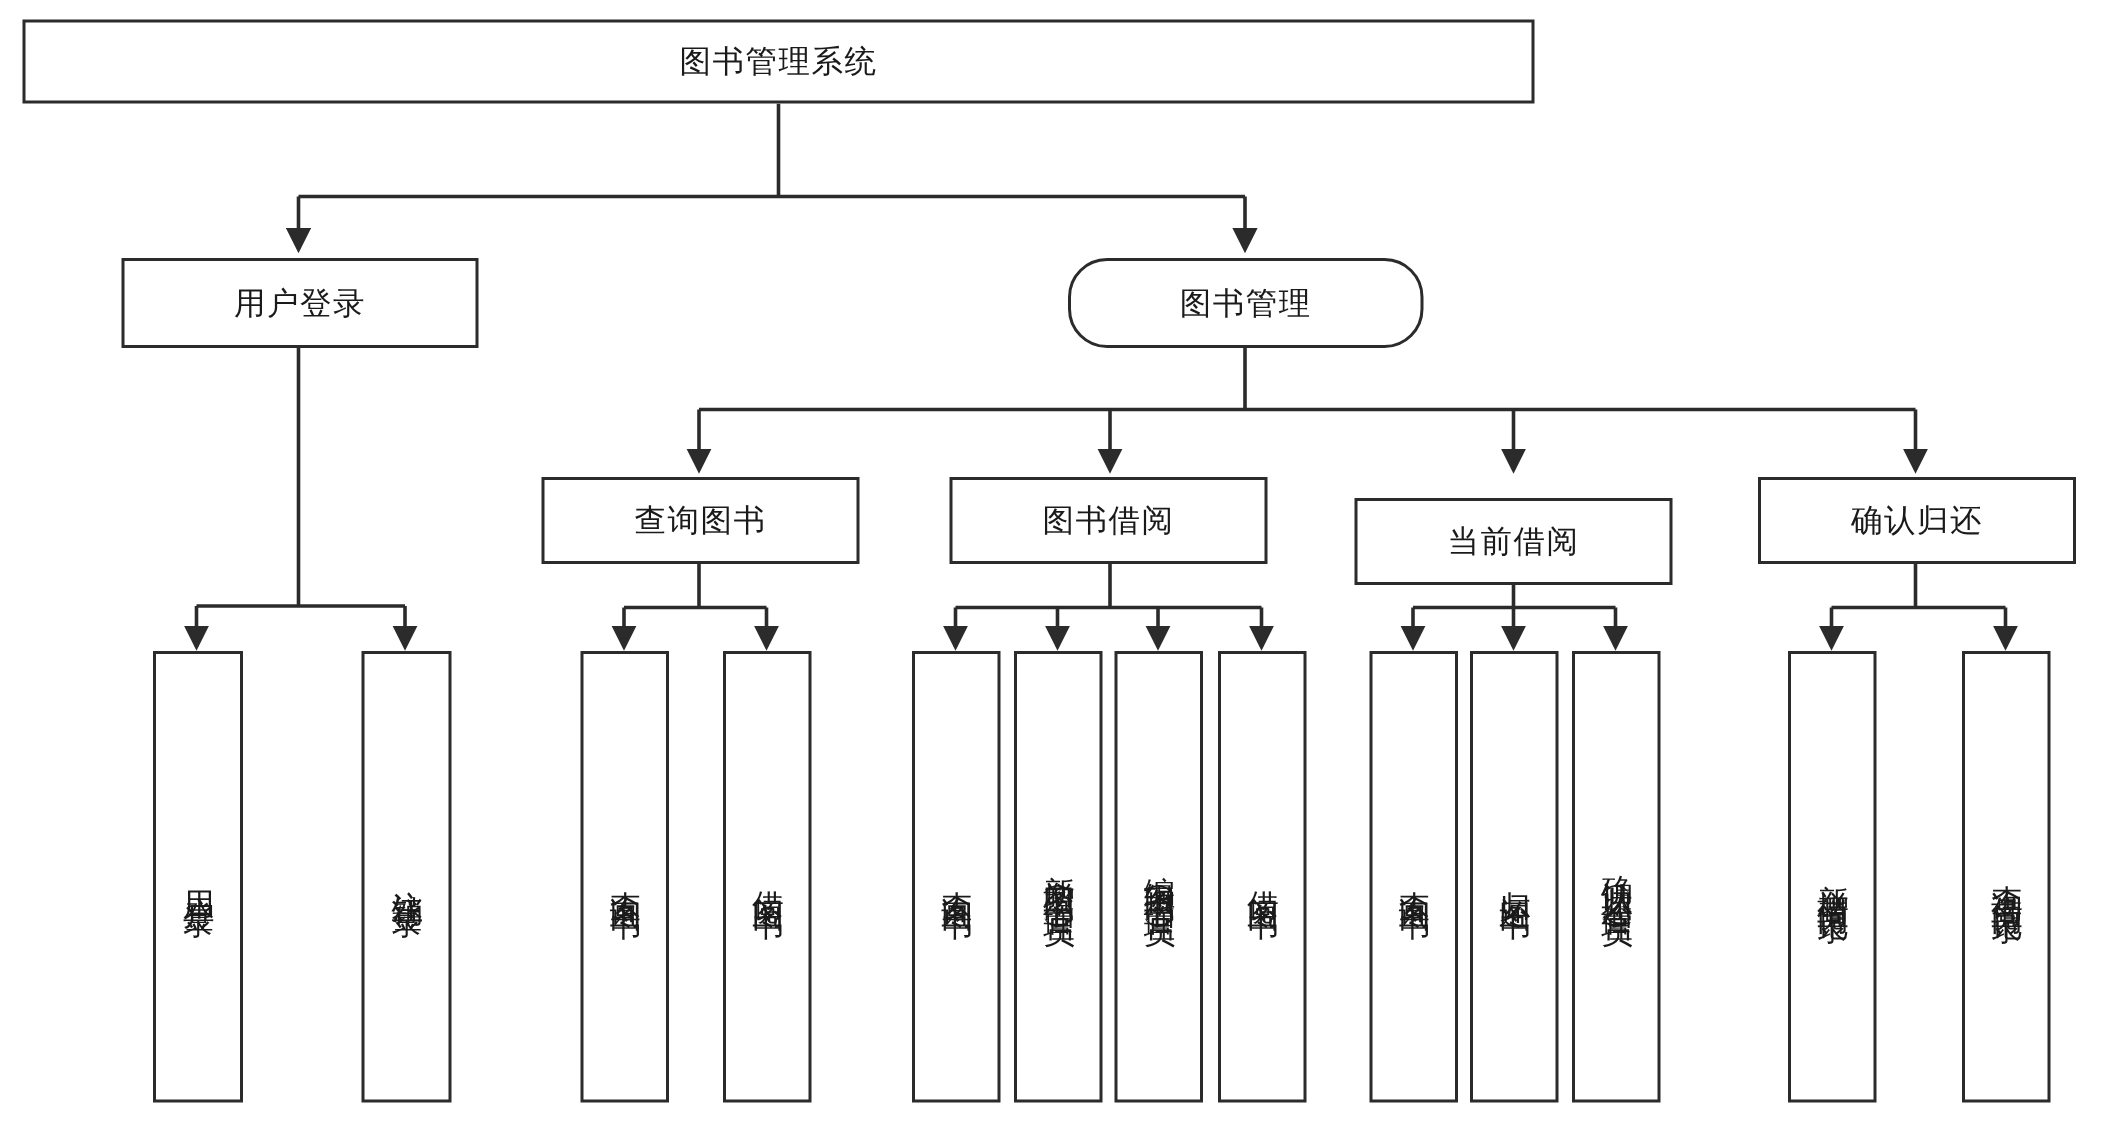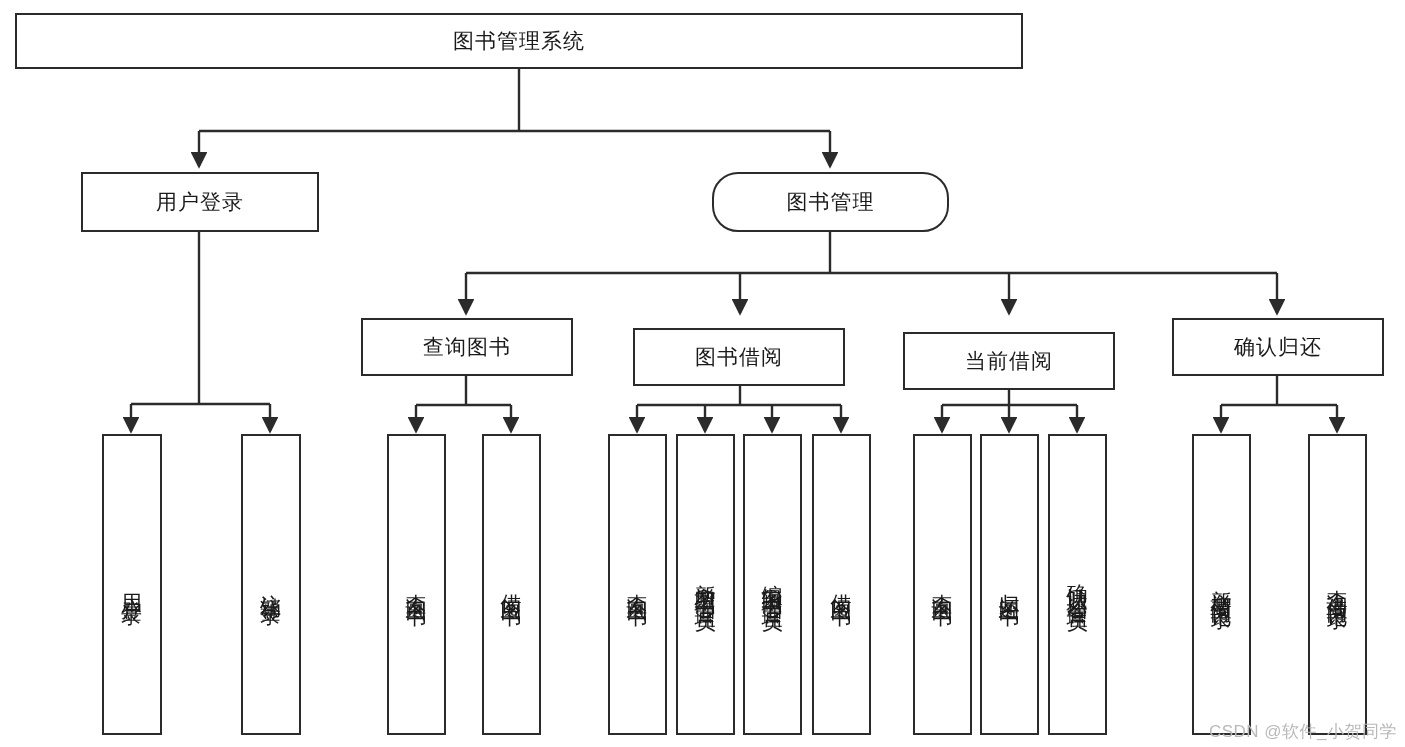--- a/index.html
+++ b/index.html
@@ -121,21 +121,21 @@
       <path d="M 1337 405 L 1337 431" marker-end="url(#arrow)"></path>
     </g>
   </svg>
 
   <div class="node h" style="left:15px; top:13px; width:1008px; height:56px;">图书管理系统</div>
 
   <div class="node h" style="left:81px; top:172px; width:238px; height:60px;">用户登录</div>
   <div class="node h" style="left:712px; top:172px; width:237px; height:60px;border-radius:26px;">图书管理</div>
 
   <div class="node h" style="left:361px; top:318px; width:212px; height:58px;">查询图书</div>
-  <div class="node h" style="left:633px; top:328px; width:212px; height:58px;">图书借阅</div>
+  <div class="node h" style="left:633px; top:318px; width:212px; height:58px;">图书借阅</div>
   <div class="node h" style="left:903px; top:332px; width:212px; height:58px;">当前借阅</div>
   <div class="node h" style="left:1172px; top:318px; width:212px; height:58px;">确认归还</div>
 
   <div class="node v" style="left:102px; top:434px; width:60px; height:301px;">
     <span class="vtext">用户登录</span>
   </div>
   <div class="node v" style="left:241px; top:434px; width:60px; height:301px;">
     <span class="vtext">注销登录</span>
   </div>
 
@@ -169,15 +169,14 @@
     <span class="vtext">确认归还（管理员）</span>
   </div>
 
   <div class="node v" style="left:1192px; top:434px; width:59px; height:301px;">
     <span class="vtext">新增借阅记录</span>
   </div>
   <div class="node v" style="left:1308px; top:434px; width:59px; height:301px;">
     <span class="vtext">查询借阅记录</span>
   </div>
 
-  <div class="watermark">CSDN @软件_小贺同学</div>
 
 </div>
 
 </body></html>

